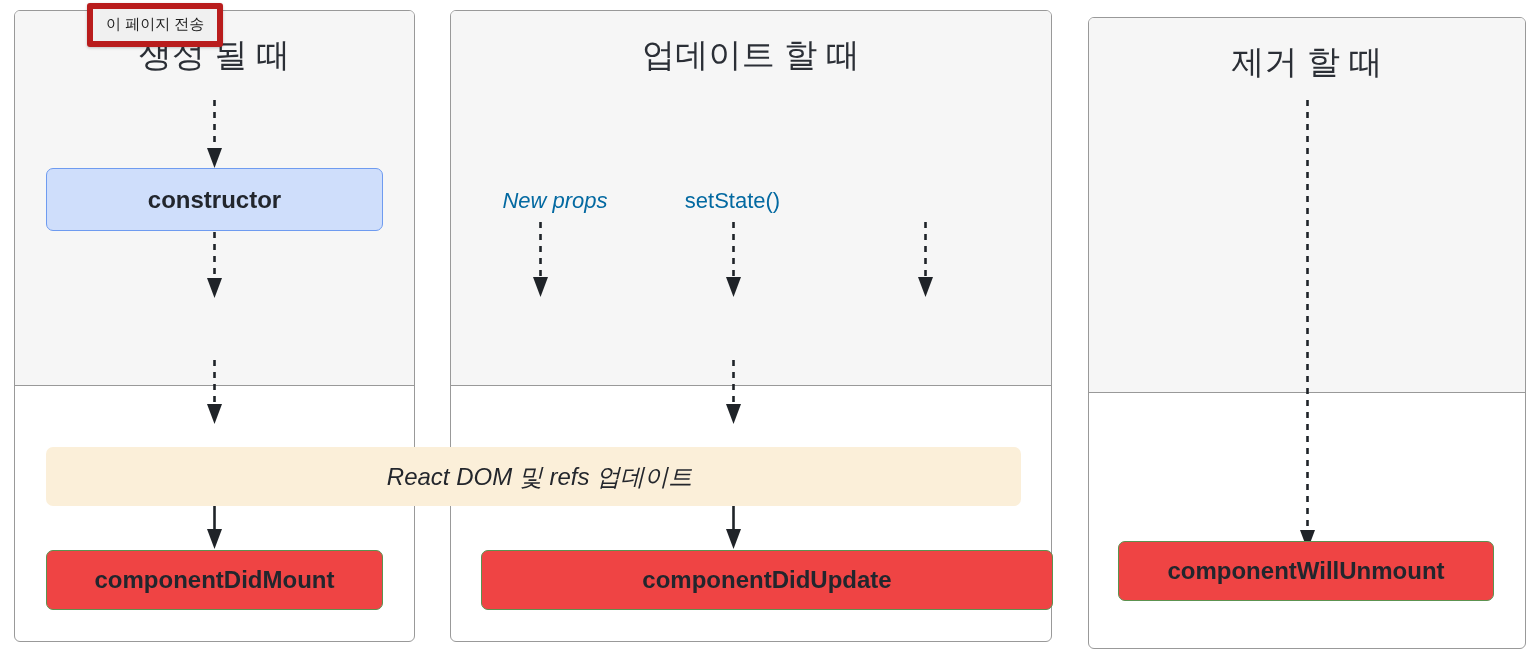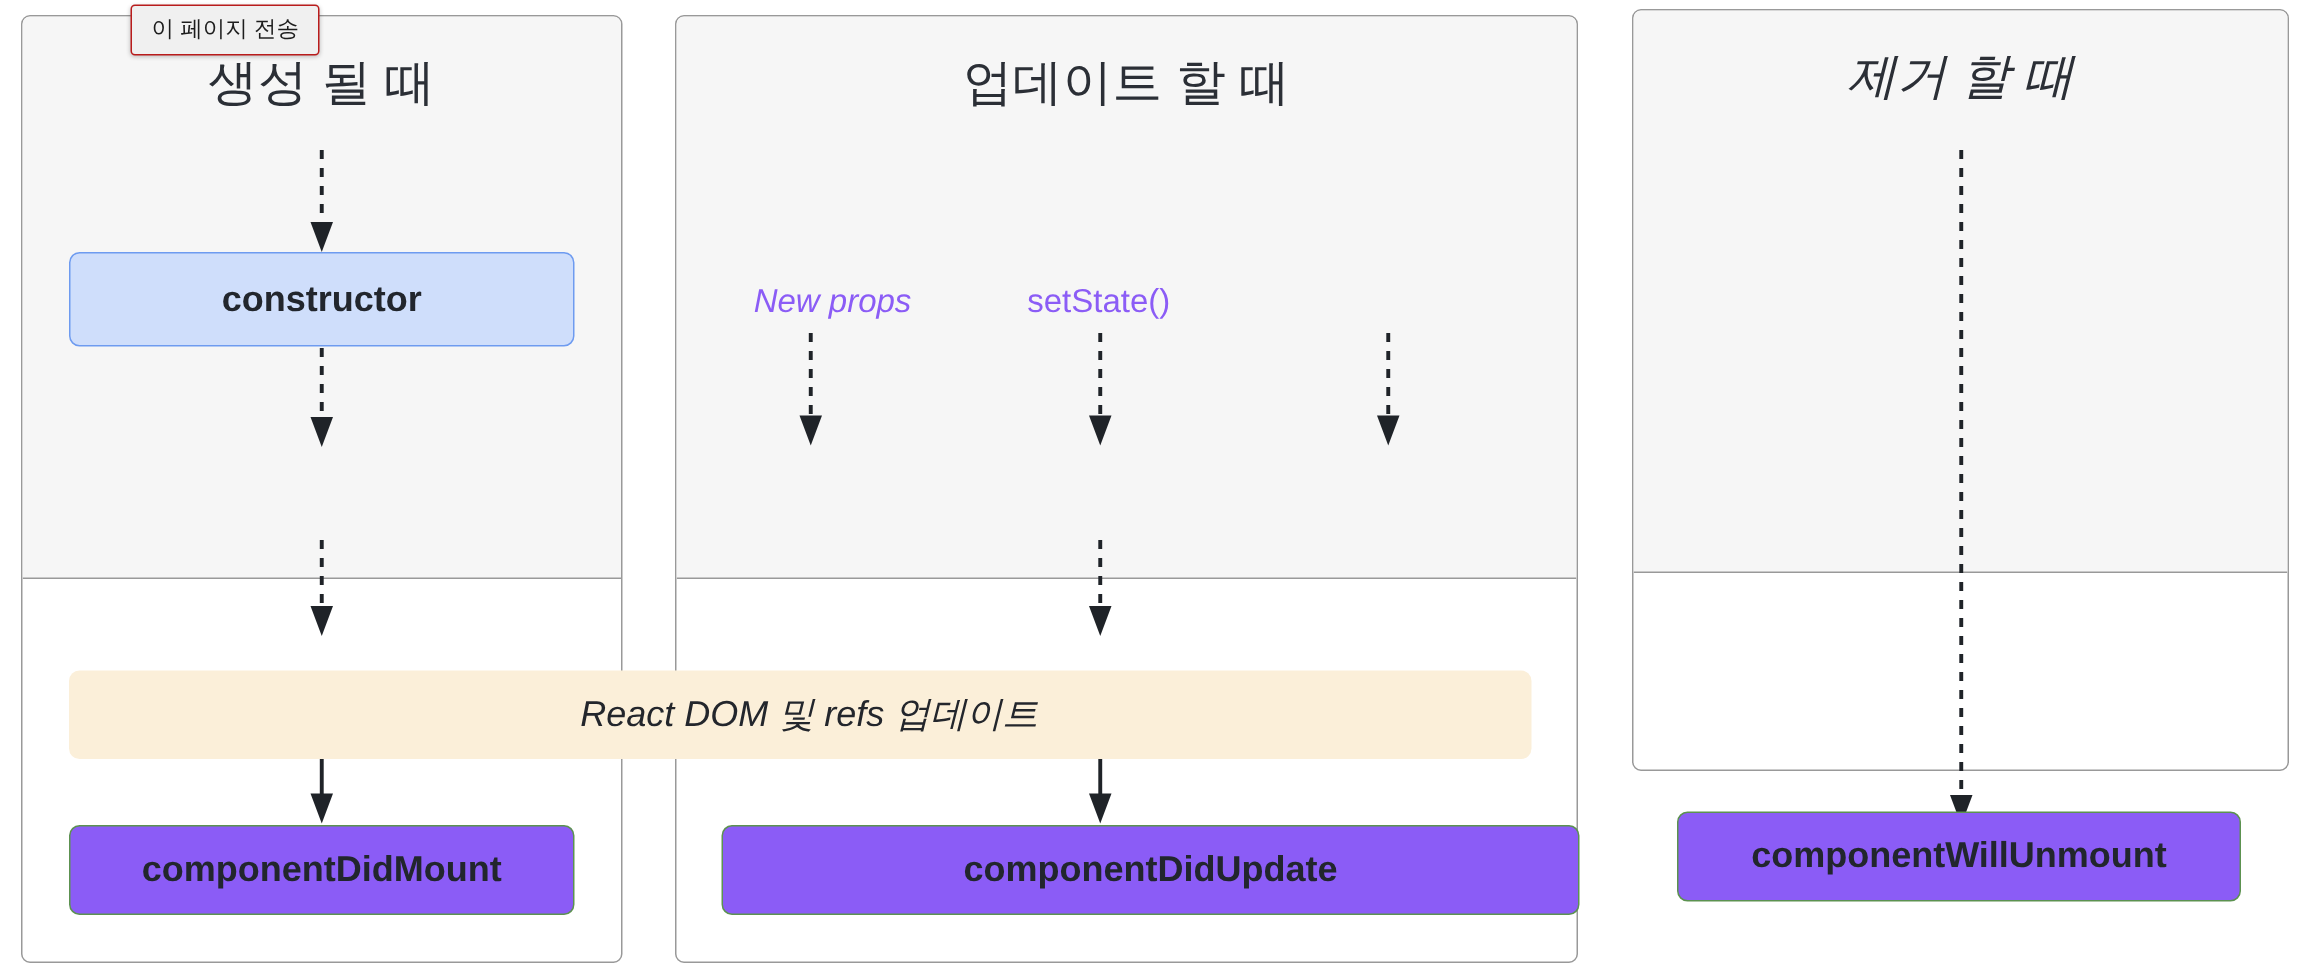--- a/index.html
+++ b/index.html
@@ -45,21 +45,21 @@
     text-align: center;
     font-size: 33px;
     font-weight: 400;
     color: #2b2f36;
     letter-spacing: 0.2px;
     white-space: nowrap;
   }
 
   #panel-mounting      { left: 14px;   top: 10px;  width: 401px; height: 632px; }
   #panel-updating      { left: 450px;  top: 10px;  width: 602px; height: 632px; }
-  #panel-unmounting    { left: 1088px; top: 6px;  width: 438px; height: 508px; font-style: italic; }
+  #panel-unmounting    { left: 1088px; top: 17px;  width: 438px; height: 632px; }
 
   #panel-mounting   .panel-top { height: 375px; }
   #panel-updating   .panel-top { height: 375px; }
   #panel-unmounting .panel-top { height: 375px; }
 
   
   .node {
     position: absolute;
     box-sizing: border-box;
     border-radius: 7px;
@@ -88,40 +88,40 @@
   }
   .node.orange {
     border-color: #eeb64c;
   }
   .node.orange .node-label {
     font-style: italic;
     font-weight: 400;
     color: #23262c;
   }
   .node.green {
-    background: #8b5cf6;
+    background: #ef4444;
     border: 1.6px solid #5c9250;
   }
   .node.green .node-label {
     font-weight: bold;
     color: #22262d;
   }
 
   #node-constructor         { left: 46px;  top: 168px; width: 337px; height: 63px; }
   #node-render              { left: 46px;  top: 298px; width: 975px; height: 61px; }
   #node-reactdom            { left: 46px;  top: 447px; width: 975px; height: 59px; padding-left: 12px; }
   #node-did-mount           { left: 46px;  top: 550px; width: 337px; height: 60px; }
   #node-did-update          { left: 481px; top: 550px; width: 572px; height: 60px; }
   #node-will-unmount        { left: 1118px;top: 541px; width: 376px; height: 60px; }
 
   
   .trigger {
     position: absolute;
     font-size: 22px;
-    color: #8b5cf6;
+    color: #0369a1;
     white-space: nowrap;
     text-align: center;
     z-index: 6;
   }
   .trigger.italic { font-style: italic; }
 
   #trigger-new-props    { left: 455px; top: 188px; width: 200px; }
   #trigger-set-state    { left: 645px; top: 188px; width: 175px; }
   #trigger-force-update { left: 833px; top: 188px; width: 185px; }
 
@@ -132,21 +132,21 @@
   }
   .arrow svg { display: block; overflow: visible; }
 
   
   #tooltip {
     position: absolute;
     left: 87px;
     top: 3px;
     padding: 6px 13px 7px 13px;
     background: #f0f0f0;
-    border: 1px solid #b91c1c;
+    border: 6px solid #b91c1c;
     border-radius: 3px;
     font-size: 15px;
     color: #1d1d1d;
     white-space: nowrap;
     box-shadow: 0 1px 3px rgba(0,0,0,0.22);
     z-index: 50;
   }
 </style>
 </head>
 <body>

